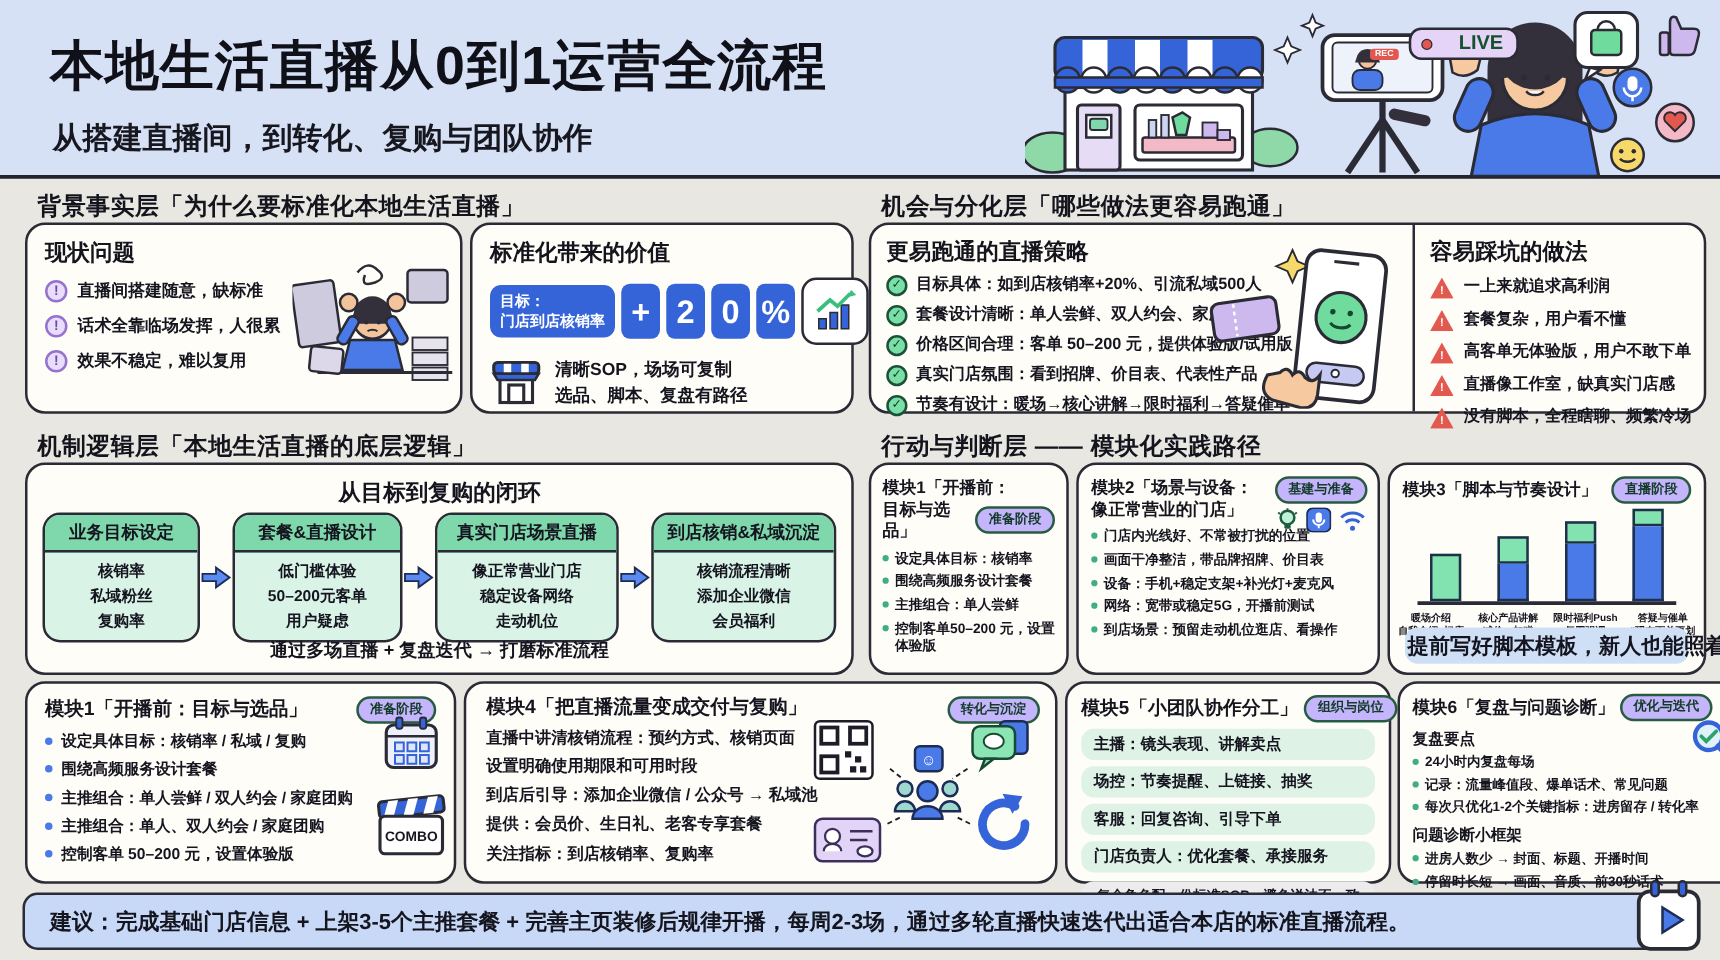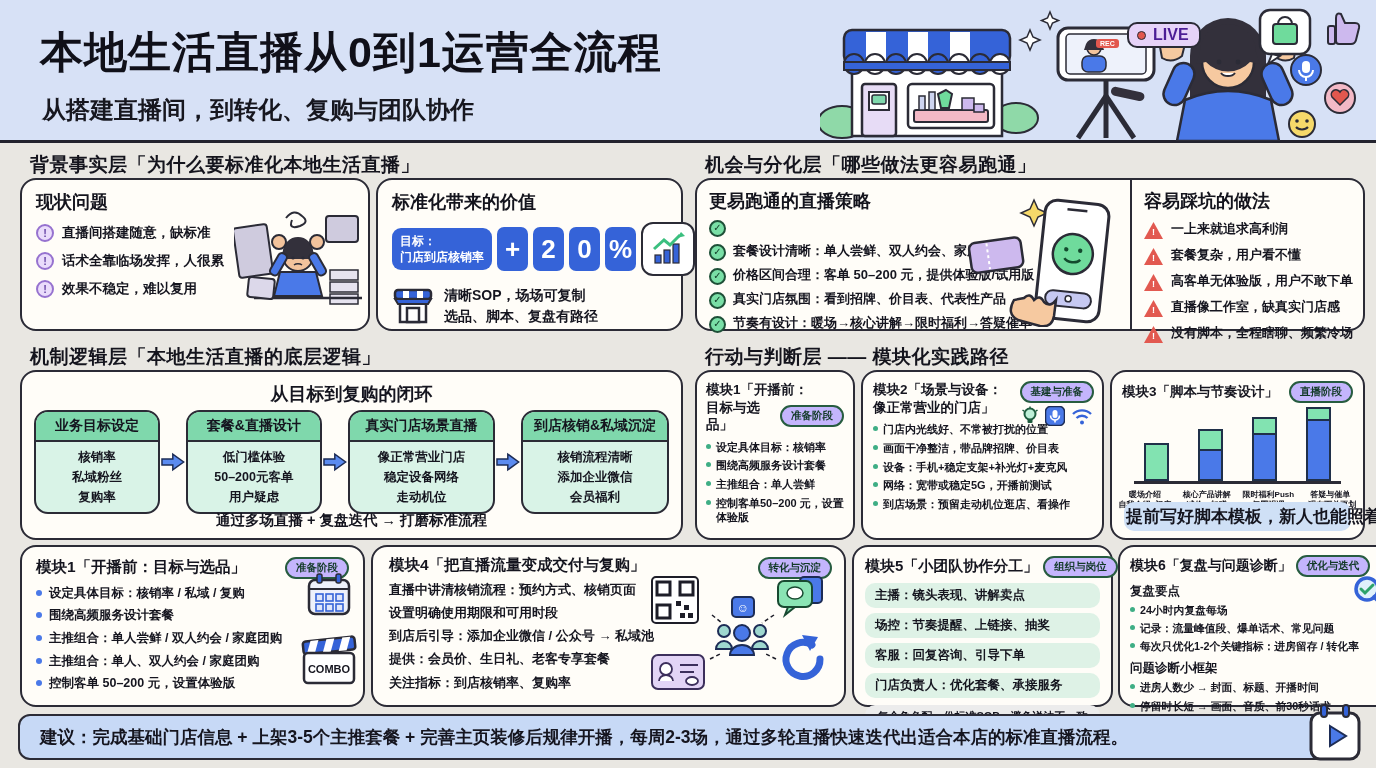--- a/index.html
+++ b/index.html
@@ -4,21 +4,21 @@
 <style>
   *{margin:0;padding:0;box-sizing:border-box;}
   html,body{width:1376px;height:768px;}
   body{font-family:"Liberation Sans","DejaVu Sans",sans-serif;background:#e9e7e2;color:#15151f;overflow:hidden;position:relative;}
   #page{position:absolute;inset:0;width:1376px;height:768px;}
 
   
   .header{position:absolute;left:0;top:0;width:1376px;height:143px;background:#d7e1f6;border-bottom:3px solid #23232e;}
   .title{position:absolute;left:40px;top:24px;font-size:43px;font-weight:900;letter-spacing:1px;color:#101019;white-space:nowrap;}
   .subtitle{position:absolute;left:42px;top:94px;font-size:24px;font-weight:700;color:#17171f;white-space:nowrap;}
-  .live-pill{position:absolute;left:1127px;top:22px;background:#e6d3f8;border:2.5px solid #2b2b36;border-radius:10px;padding:2px 10px 2px 8px;font-size:16px;font-weight:900;color:#4c1d95;display:flex;align-items:center;gap:7px;}
+  .live-pill{position:absolute;left:1127px;top:22px;background:#e6d3f8;border:2.5px solid #2b2b36;border-radius:10px;padding:2px 10px 2px 8px;font-size:16px;font-weight:900;color:#14532d;display:flex;align-items:center;gap:21px;}
   .live-dot{width:9px;height:9px;border-radius:50%;background:#e2574e;border:1.5px solid #2b2b36;}
   .rec-pill{position:absolute;left:1096px;top:39px;background:#e2574e;color:#fff;font-size:7px;font-weight:900;border-radius:3px;padding:1px 4px;}
 
   
   .card{position:absolute;background:#fffdf8;border:2.5px solid #2b2b36;border-radius:16px;}
   .sec-label{position:absolute;font-size:19px;font-weight:900;color:#14141d;white-space:nowrap;letter-spacing:0.5px;}
   .card-h1{font-size:18px;font-weight:900;color:#14141d;}
   .badge{display:inline-block;background:#c4b5fd;border:2px solid #275c40;border-radius:999px;padding:1px 9px;font-size:10.5px;font-weight:900;color:#123a27;white-space:nowrap;line-height:1.5;}
 
   .prob-item{display:flex;align-items:center;gap:8px;font-size:13.5px;font-weight:800;margin-top:10px;white-space:nowrap;}
@@ -257,20 +257,21 @@
     </div>
   </div>
 
   <div class="sec-label" style="left:705px;top:152px;">机会与分化层「哪些做法更容易跑通」</div>
 
   <div class="card" style="left:695px;top:178px;width:670px;height:153px;">
     <div style="position:absolute;left:0;top:0;width:433px;height:100%;padding:9px 12px;">
       <div class="card-h1">更易跑通的直播策略</div>
       <div class="chk-item">
           <span class="icon-check">✓</span>
+          <span>目标具体：如到店核销率+20%、引流私域500人</span>
         </div>
       <div class="chk-item">
           <span class="icon-check">✓</span>
           <span>套餐设计清晰：单人尝鲜、双人约会、家庭团购</span>
         </div>
       <div class="chk-item">
           <span class="icon-check">✓</span>
           <span>价格区间合理：客单 50–200 元，提供体验版/试用版</span>
         </div>
       <div class="chk-item">

